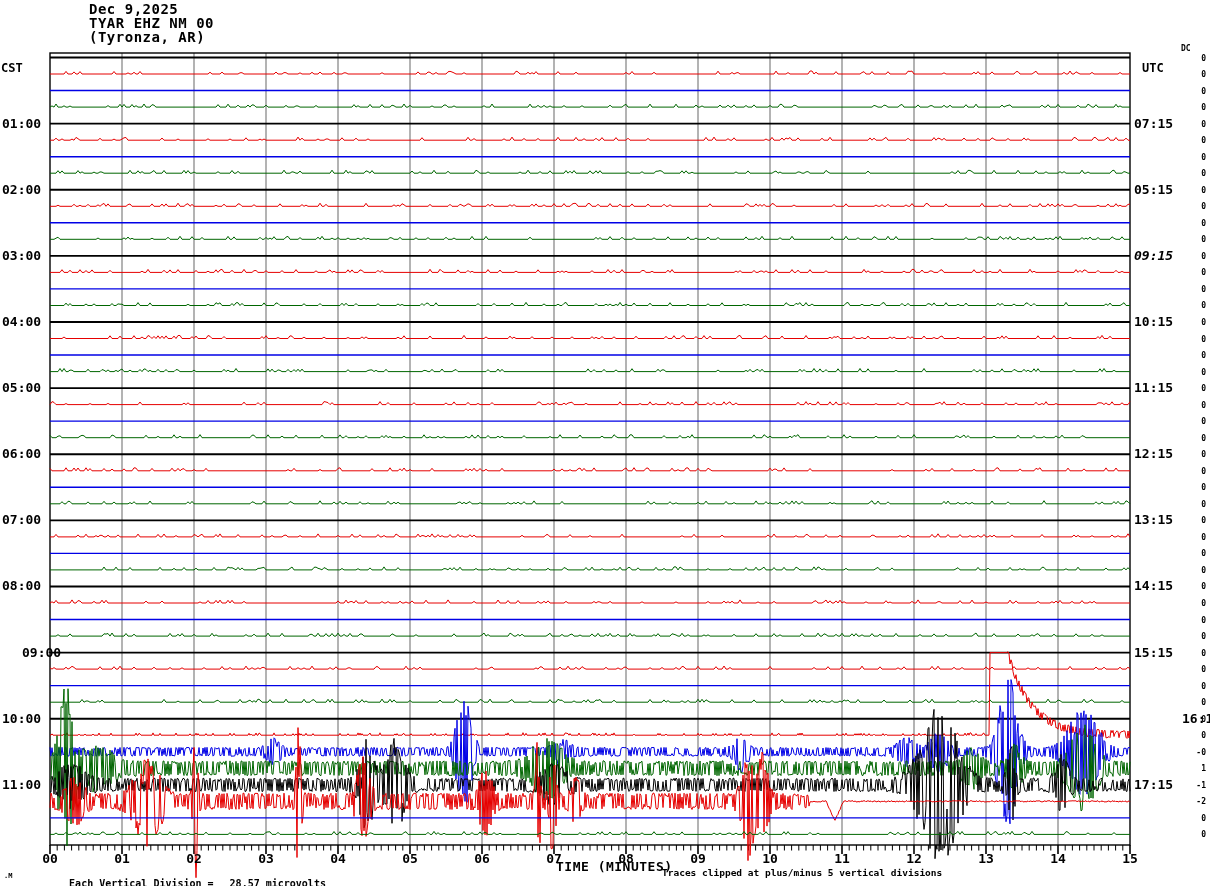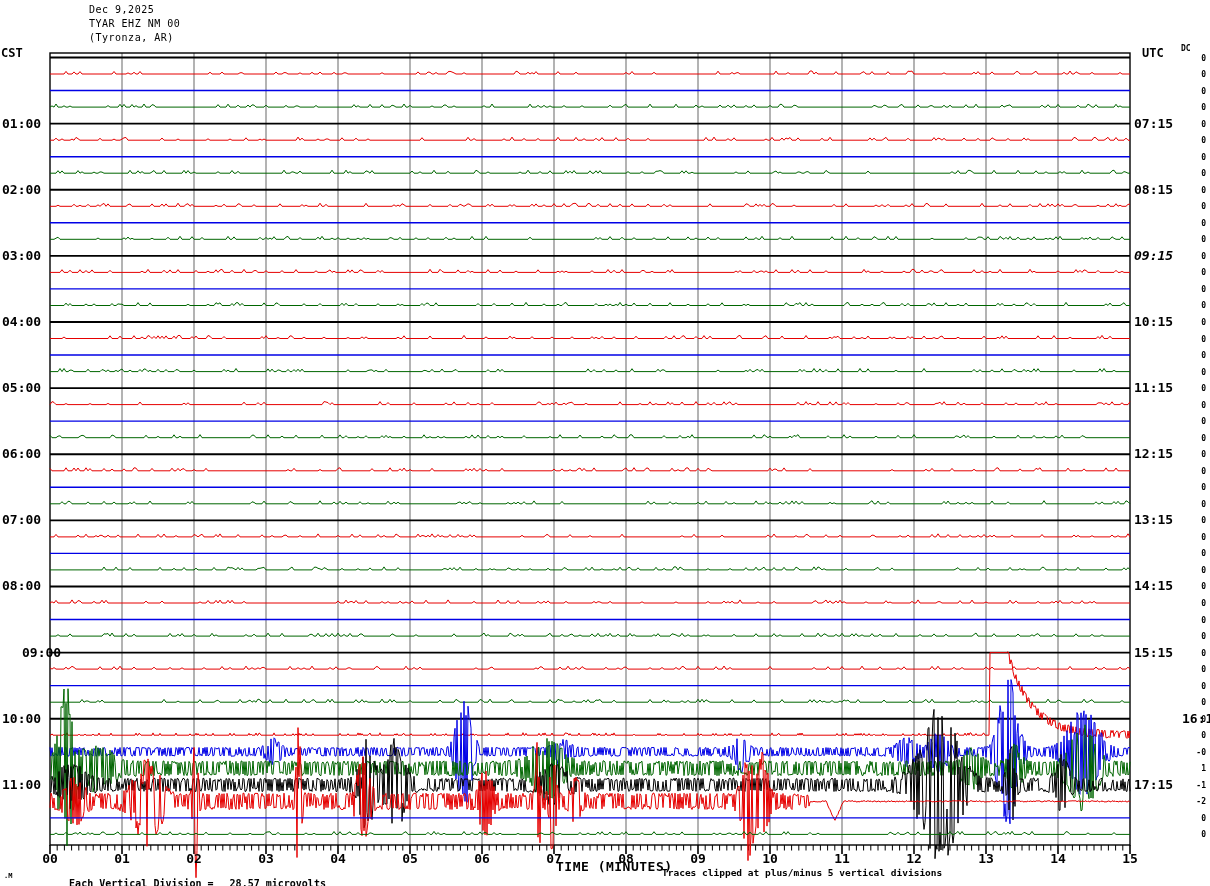--- a/index.html
+++ b/index.html
@@ -1,19 +1,19 @@
 <!DOCTYPE html>
 <html><head>
 <meta charset="utf-8">
 <style>
   html,body{margin:0;padding:0;background:#ffffff;}
   #app{position:relative;width:1210px;height:886px;background:#fff;overflow:hidden;
        font-family:"DejaVu Sans Mono", monospace; color:#000;}
-  .hdr{position:absolute;left:47px;font-weight:normal;font-size:10px;line-height:13px;letter-spacing:.5px;white-space:pre;padding-left:42px;}
-  .tzlbl{position:absolute;top:46px;font-weight:bold;font-size:12px;}
+  .hdr{position:absolute;left:47px;font-weight:bold;font-size:14px;line-height:13px;letter-spacing:.5px;white-space:pre;padding-left:42px;}
+  .tzlbl{position:absolute;top:61px;font-weight:bold;font-size:12px;}
   .dchdr{position:absolute;left:1181px;top:44px;font-weight:bold;font-size:8px;}
   .tlabel{position:absolute;font-weight:bold;font-size:13px;line-height:15px;white-space:pre;}
   .l-time{left:2px;width:44px;text-align:left;}
   .r-time{left:1134px;width:50px;text-align:left;}
   .dcval{position:absolute;left:1186px;width:20px;text-align:right;font-weight:bold;font-size:8px;line-height:9px;}
   .xlabel{position:absolute;top:851px;width:26px;text-align:center;font-weight:bold;font-size:13px;}
   .xtitle{position:absolute;left:556px;top:859px;font-weight:bold;font-size:13px;letter-spacing:.5px;}
   .clipnote{position:absolute;left:662px;top:867px;font-weight:bold;font-size:9.5px;}
   .scaleline{position:absolute;left:45px;top:867px;font-weight:bold;font-size:10px;white-space:pre;}
   .scaleline .val{margin-left:16px;}
@@ -257,21 +257,21 @@
       <div class="tlabel l-time" style="top: 380.1px;">05:00</div>
       <div class="tlabel l-time" style="top: 446.22px;">06:00</div>
       <div class="tlabel l-time" style="top: 512.34px;">07:00</div>
       <div class="tlabel l-time" style="top: 578.46px;">08:00</div>
       <div class="tlabel l-time" style="top: 644.58px; margin-left: 20px;">09:00</div>
       <div class="tlabel l-time" style="top: 710.7px;">10:00</div>
       <div class="tlabel l-time" style="top: 776.82px;">11:00</div>
     </div>
   <div id="rightLabels">
       <div class="tlabel r-time" style="top: 115.62px;">07:15</div>
-      <div class="tlabel r-time" style="top: 181.74px;">08:15</div>
+      <div class="tlabel r-time" style="top: 181.74px;">05:15</div>
       <div class="tlabel r-time" style="top: 247.86px; font-style: italic;">09:15</div>
       <div class="tlabel r-time" style="top: 313.98px;">10:15</div>
       <div class="tlabel r-time" style="top: 380.1px;">11:15</div>
       <div class="tlabel r-time" style="top: 446.22px;">12:15</div>
       <div class="tlabel r-time" style="top: 512.34px;">13:15</div>
       <div class="tlabel r-time" style="top: 578.46px;">14:15</div>
       <div class="tlabel r-time" style="top: 644.58px;">15:15</div>
       <div class="tlabel r-time" style="top: 710.7px; margin-left: 48px;">16:15</div>
       <div class="tlabel r-time" style="top: 776.82px;">17:15</div>
     </div>

